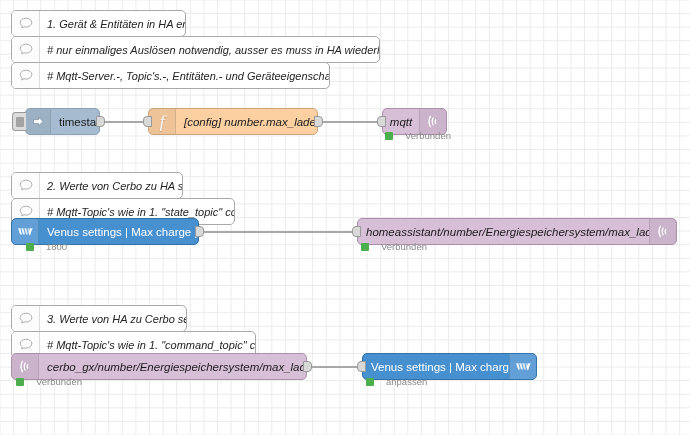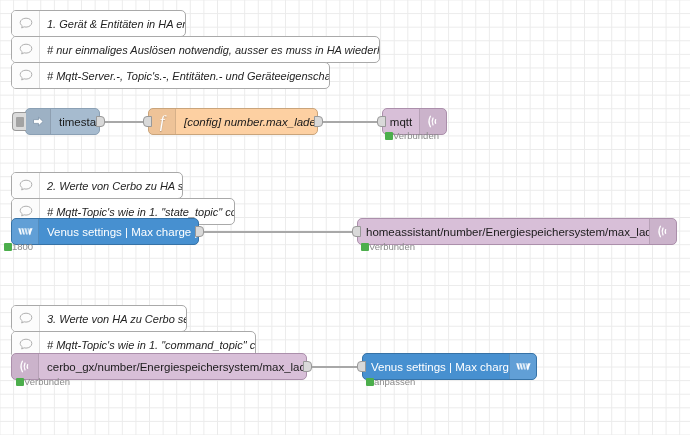--- a/index.html
+++ b/index.html
@@ -128,20 +128,21 @@
   }
   .func .lbl {
     font-style: italic;
     font-size: 11.5px;
   }
 
   
   .mqtt {
     background: #d8bfd8;
     border-color: #ab8fab;
+    font-style: italic;
   }
   .mqtt .icon-box {
     width: 26px;
     flex: 0 0 26px;
     display: flex;
     align-items: center;
     justify-content: center;
     background: rgba(0,0,0,0.06);
   }
   .mqtt.out .icon-box { border-left: 1px solid rgba(0,0,0,0.10); border-radius: 0 4px 4px 0; }
@@ -187,21 +188,21 @@
     background: #a8a8a8;
     border-radius: 1px;
     z-index: 2;
   }
 
   
   .status {
     position: absolute;
     display: flex;
     align-items: center;
-    gap: 0;
+    gap: 12px;
     font-size: 9.5px;
     color: #8a8a8a;
     white-space: nowrap;
     z-index: 3;
   }
   .status .dot {
     width: 8px;
     height: 8px;
     background: #4cae4c;
     border-radius: 1px;
@@ -312,21 +313,21 @@
           <path d="M4.2 3.2 L6.4 3.2 L7.9 9.6 L6.1 9.6 Z" opacity="0.85"></path>
           <path d="M7.2 3.2 L9.4 3.2 L10.9 9.6 L9.1 9.6 Z" opacity="0.75"></path>
           <path d="M10.2 3.2 L12.4 3.2 L13.9 9.6 L12.1 9.6 Z" opacity="0.6"></path>
           <path d="M13.2 3.2 L15.6 3.2 L12.8 10.4 L11.6 8.0 Z" opacity="0.95"></path>
         </g>
       </svg>
     </span>
     <span class="lbl">Venus settings | Max charge power (W)</span>
     <span class="port out"></span>
   </div>
-  <div class="status" style="left:4px; top:241px;align-items:center;">
+  <div class="status" style="left:26px; top:241px;align-items:center;">
     <span class="dot"></span>
     <span>1800</span>
   </div>
 
   <div class="node mqtt out" style="left:357px; top:218px; width:320px;">
     <span class="port in"></span>
     <span class="lbl">homeassistant/number/Energiespeichersystem/max_laden_power/state</span>
     <span class="icon-box">
       <svg class="gi" width="15" height="15" viewBox="0 0 15 15">
         <g fill="none" stroke="#ffffff" stroke-width="1.3" stroke-linecap="round">

